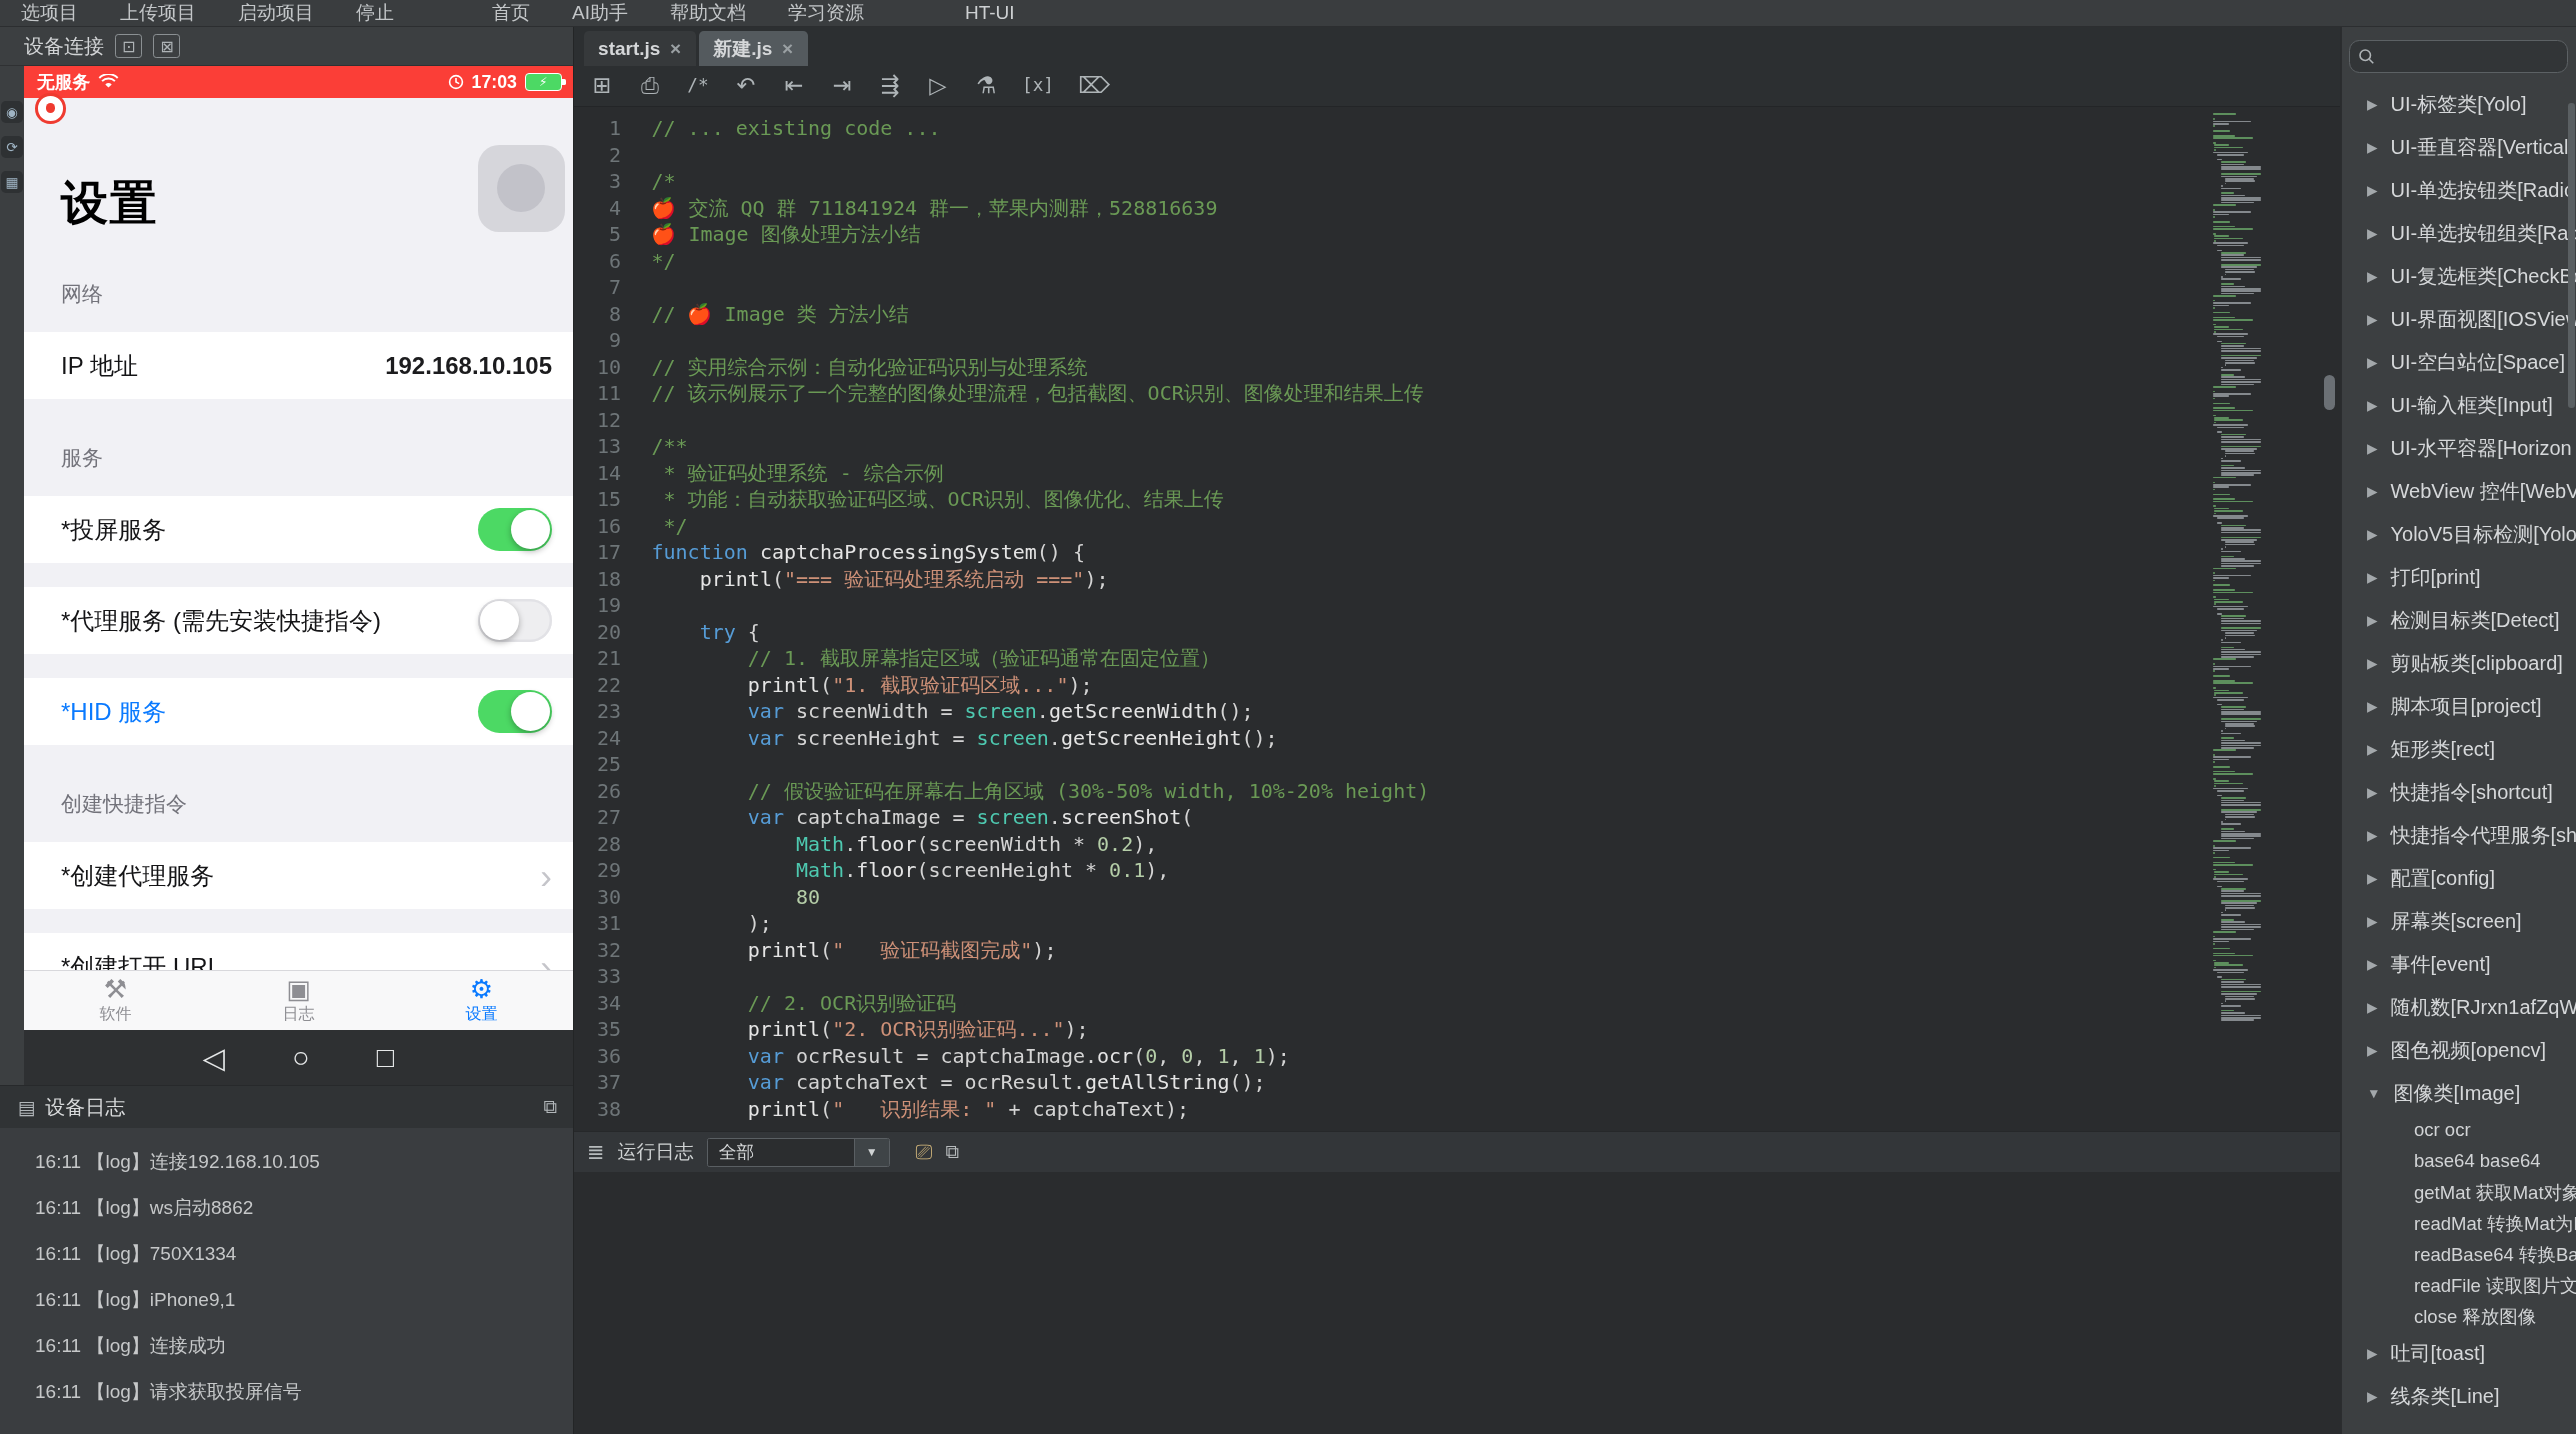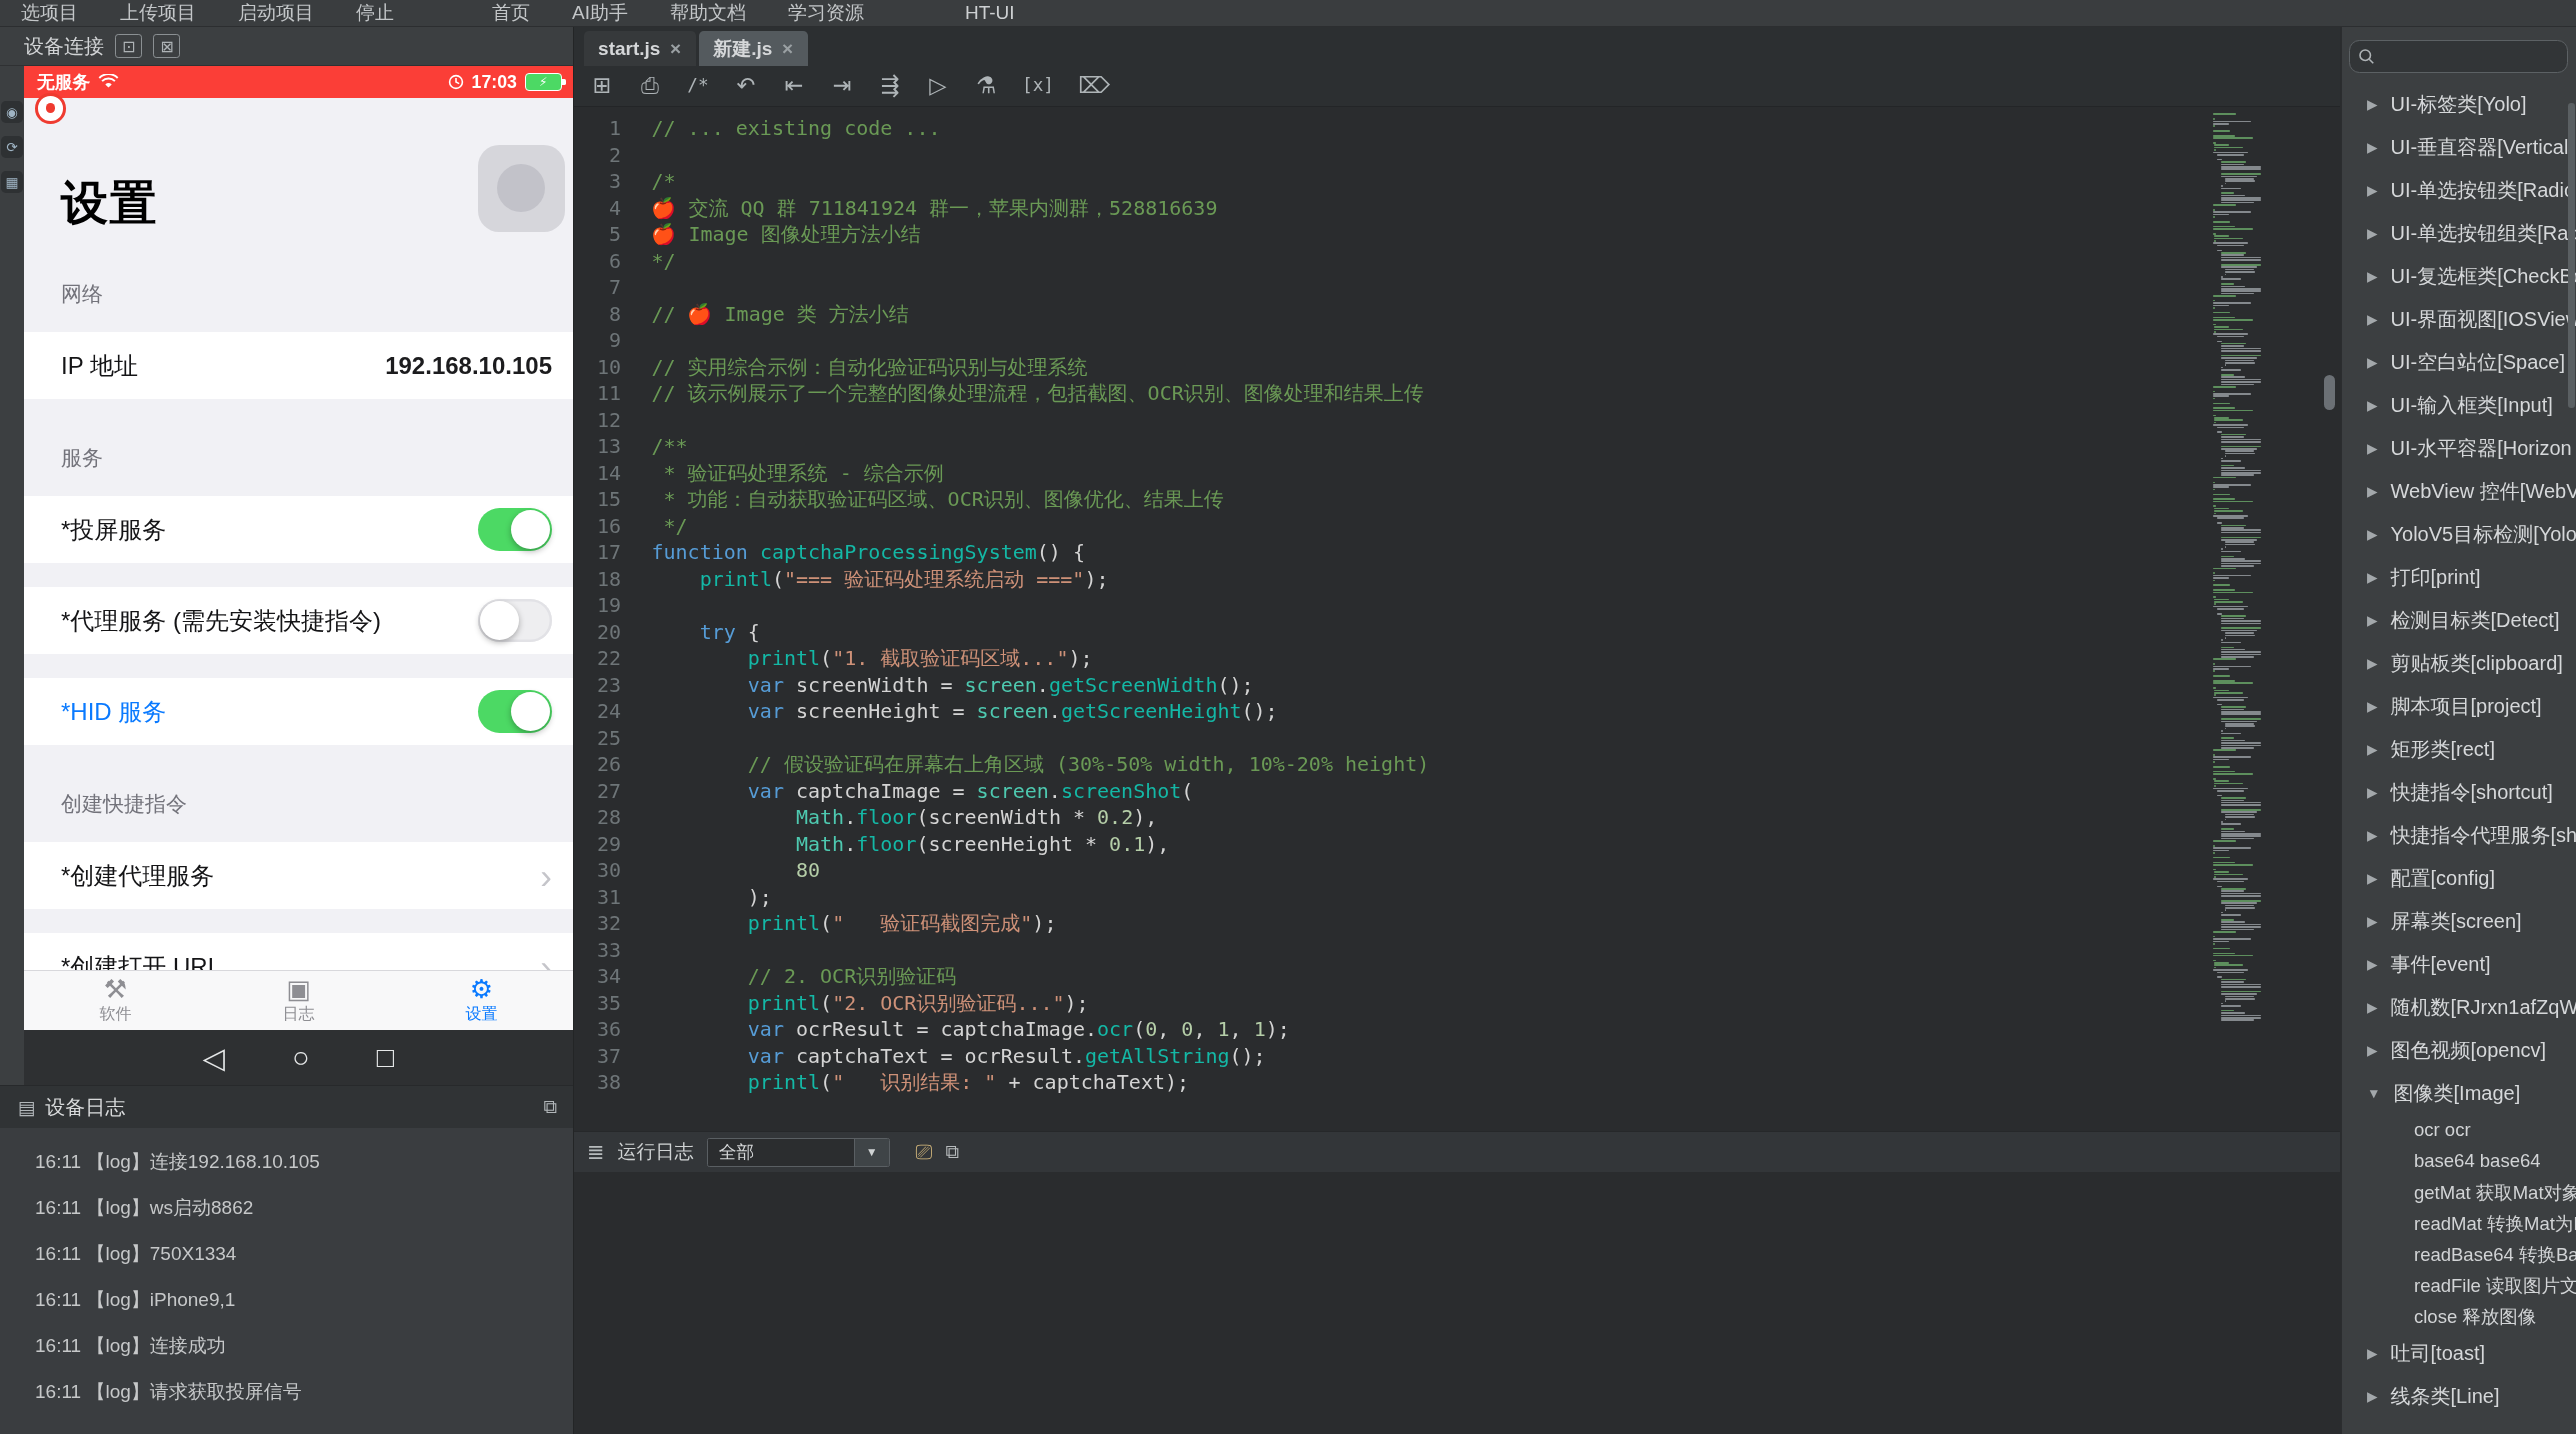--- a/index.html
+++ b/index.html
@@ -78,21 +78,21 @@
   .etoolbar { height:41px; flex:none; background:#2c2f31; border-bottom:0.8px solid #232527; display:flex; align-items:center;
               gap:24px; padding-left:16px; color:#aeb4b7; }
   .tb-icon { font-size:22.5px; line-height:1; min-width:24px; text-align:center; }
   .tb-icon.txt { font-size:17.7px; font-family:"DejaVu Sans Mono",monospace; }
   .code-wrap { height:1024px; flex:none; position:relative; background:#2a2c2e; overflow:hidden; }
   .code-lines { padding-top:8px; }
   .code-line { display:flex; height:26.5px; line-height:26.5px; font-family:"DejaVu Sans Mono",monospace; font-size:20px; }
   .ln { width:47px; flex:none; text-align:right; color:#6e7578; }
   .code-text { white-space:pre; padding-left:30.5px; color:#d4d4d4; }
   .tk-c { color:#6a9955; } .tk-s { color:#ce9178; } .tk-k { color:#569cd6; }
-  .tk-n { color:#b5cea8; } .tk-f { color:#14b8a6; } .tk-t { color:#4ec9b0; }
+  .tk-n { color:#b5cea8; } .tk-f { color:#e5e5e5; } .tk-t { color:#4ec9b0; }
   .minimap { position:absolute; top:6.4px; right:84px; width:43px; }
   .mm-line { height:1.6px; margin-bottom:0.8px; border-radius:0.8px; }
   .vscroll { position:absolute; right:4.8px; top:268px; width:11.2px; height:35px; background:#6b7075; border-radius:5.6px; }
   .runlog-bar { height:41px; flex:none; background:#333639; border-top:0.8px solid #26282a; display:flex; align-items:center;
                 gap:13px; padding-left:13px; color:#cfd2d3; font-size:19px; }
   .rl-icon { color:#b7bbbd; font-size:21px; }
   .dropdown { display:flex; height:29px; border:0.8px solid #5a5f63; border-radius:2.4px; overflow:hidden; }
   .dropdown .dd-value { width:146px; background:#2b2d2f; color:#d5d7d8; font-size:17.7px; display:flex; align-items:center; padding-left:11.2px; }
   .dropdown .dd-arrow { width:35px; background:#3f4447; border-left:0.8px solid #5a5f63; color:#cfd2d3; font-size:12px;
                         display:flex; align-items:center; justify-content:center; }
@@ -372,20 +372,24 @@
           </div>
           <div class="code-line">
             <span class="ln">19</span>
             <span class="code-text"></span>
           </div>
           <div class="code-line">
             <span class="ln">20</span>
             <span class="code-text">    <span class="tk-k">try</span> {</span>
           </div>
           <div class="code-line">
+            <span class="ln">21</span>
+            <span class="code-text">        <span class="tk-c">// 1. 截取屏幕指定区域（验证码通常在固定位置）</span></span>
+          </div>
+          <div class="code-line">
             <span class="ln">22</span>
             <span class="code-text">        <span class="tk-f">printl</span>(<span class="tk-s">"1. 截取验证码区域..."</span>);</span>
           </div>
           <div class="code-line">
             <span class="ln">23</span>
             <span class="code-text">        <span class="tk-k">var</span> screenWidth = <span class="tk-t">screen</span>.<span class="tk-f">getScreenWidth</span>();</span>
           </div>
           <div class="code-line">
             <span class="ln">24</span>
             <span class="code-text">        <span class="tk-k">var</span> screenHeight = <span class="tk-t">screen</span>.<span class="tk-f">getScreenHeight</span>();</span>

